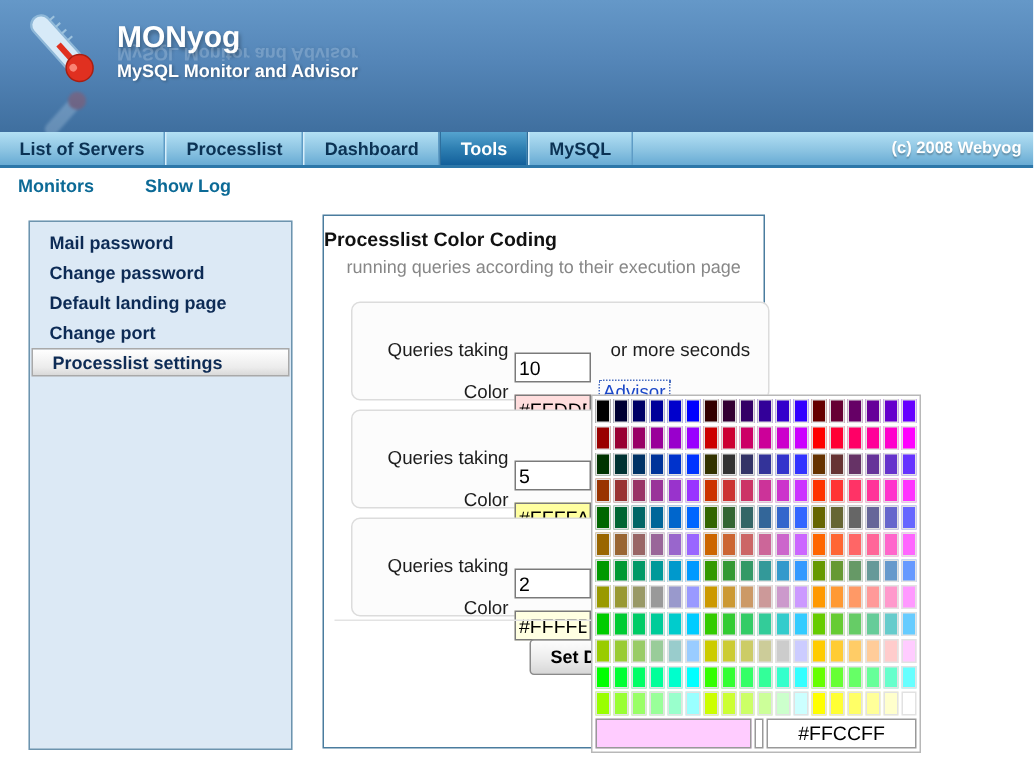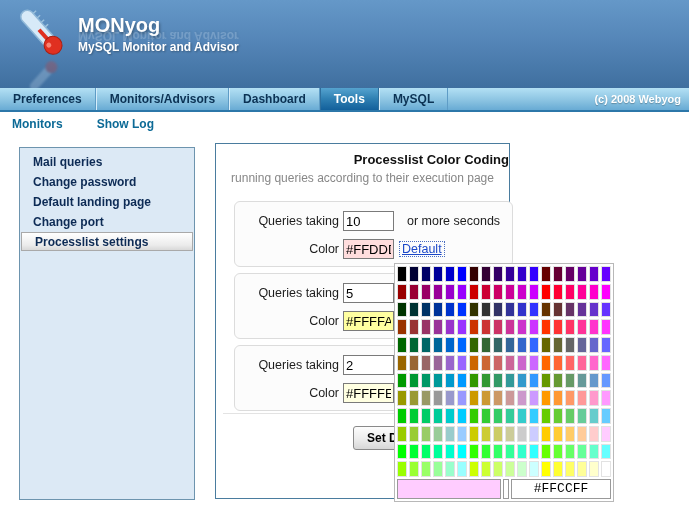--- a/index.html
+++ b/index.html
@@ -46,51 +46,51 @@
   .sidebar{position:absolute;left:19px;top:147px;width:176px;height:353px;
        background:#dce9f5;border:1px solid #6d94ae;padding-top:4px;}
   .side-item{height:20px;line-height:20px;padding-left:13px;font-size:12px;
        font-weight:bold;color:#0d2b55;cursor:pointer;white-space:nowrap;}
   .side-item.selected{background:linear-gradient(180deg,#ffffff 0%,#ececec 70%,#d9d9d9 100%);
        border:1px solid #a9a9a9;height:19px;line-height:18px;margin:0 1px;}
 
   
   .panel{position:absolute;left:215px;top:143px;width:295px;height:356px;
        background:#fff;border:1px solid #4a7c9e;}
-  .panel-title{margin-top:8px;text-align:right;font-size:13px;font-weight:bold;color:#111;}
+  .panel-title{margin-top:8px;text-align:left;font-size:13px;font-weight:bold;color:#111;}
   .panel-desc{text-align:center;font-size:12px;color:#878787;line-height:17px;margin-top:3px;}
   .group{position:absolute;left:18px;width:279px;height:66px;background:#fcfcfc;
        border:1px solid #dcdcdc;border-radius:6px;}
   .g1{top:57px;} .g2{top:129px;} .g3{top:201px;}
   .grow{position:absolute;left:0;width:100%;display:flex;align-items:center;}
   .r1{top:9px;} .r2{top:37px;}
   .glabel{width:104px;text-align:right;font-size:12.5px;color:#1d1d1d;flex:none;}
   .ginput{width:51px;height:20px;border:1px solid #7a7a7a;font-size:13px;
        padding:1px 2px;margin-left:4px;font-family:"Liberation Sans",sans-serif;
-       color:#000;flex:none;border-radius:0;}
+       color:#000;flex:none;border-radius:0;margin-top:24px;}
   .gsuffix{font-size:12.5px;color:#1d1d1d;margin-left:13px;}
   .change-link{font-size:12.5px;color:#1a47c8;text-decoration:underline;
        border:1px dotted #4a6ec0;padding:0 2px;margin-left:5px;cursor:pointer;}
   .divider{position:absolute;left:7px;top:269px;width:286px;height:1px;background:#e3e3e3;}
   .set-btn{position:absolute;left:137px;top:282px;height:24px;padding:0 13px;
        background:linear-gradient(180deg,#fdfdfd 0%,#ececec 55%,#d7d7d7 100%);
        border:1px solid #8a8a8a;border-radius:3px;font-size:12px;font-weight:bold;
        color:#000;font-family:"Liberation Sans",sans-serif;cursor:pointer;white-space:nowrap;}
 
   
   .picker{position:absolute;left:394px;top:263px;width:220px;height:239px;
        background:#fff;border:1px solid #b8b8b8;z-index:10;padding:2px;}
   .pal-grid{display:grid;grid-template-columns:repeat(18,1fr);
        grid-template-rows:repeat(12,1fr);gap:2px;width:100%;height:211px;}
   .swatch{border:1px solid #e2e2e2;cursor:pointer;}
   .preview-bar{display:flex;gap:2px;margin-top:2px;height:20px;}
   .preview-swatch{flex:0 0 104px;border:1px solid #999;}
   .preview-spacer{flex:0 0 6px;border:1px solid #999;background:#fff;}
   .preview-hex{flex:1;border:1px solid #999;background:#fff;text-align:center;
-       line-height:18px;font-size:13px;color:#000;font-family:Liberation Mono, monospace;}
+       line-height:18px;font-size:13px;color:#000;}
 </style>
 </head>
 <body>
 
 <div id="canvas">
 
   <div class="header">
     <svg class="logo" viewBox="0 0 68 60">
       <g transform="rotate(-42 30 34)">
         <rect x="24" y="2" width="13" height="44" rx="6.5" fill="#d7eaf8" stroke="#8fb8d8" stroke-width="1.5"></rect>
@@ -113,36 +113,36 @@
       <div class="app-name">MONyog</div>
       <div class="tagline">MySQL Monitor and Advisor</div>
     </div>
     <div class="title-reflect">
       <div class="tagline">MySQL Monitor and Advisor</div>
     </div>
   </div>
 
   <div class="nav">
     <div style="display:flex">
-        <div class="nav-tab">Preferences</div>
-        <div class="nav-tab">Monitors/Advisors</div>
+        <div class="nav-tab">List of Servers</div>
+        <div class="nav-tab">Processlist</div>
         <div class="nav-tab">Dashboard</div>
         <div class="nav-tab active">Tools</div>
         <div class="nav-tab">MySQL</div>
       </div>
     <div class="nav-copyright">(c) 2008 Webyog</div>
   </div>
 
   <div class="subnav">
       <div class="subnav-tab">Monitors</div>
       <div class="subnav-tab">Show Log</div>
     </div>
 
   <div class="sidebar">
-      <div class="side-item">Mail queries</div>
+      <div class="side-item">Mail password</div>
       <div class="side-item">Change password</div>
       <div class="side-item">Default landing page</div>
       <div class="side-item">Change port</div>
       <div class="side-item selected">Processlist settings</div>
     </div>
 
   <div class="panel">
     <div class="panel-title">Processlist Color Coding</div>
     <div class="panel-desc">
       <div>running queries according to their execution page</div>
@@ -150,21 +150,21 @@
 
     <div class="group g1">
       <div class="grow r1">
         <span class="glabel">Queries taking</span>
         <input class="ginput" value="10" style="">
         <span class="gsuffix">or more seconds</span>
       </div>
       <div class="grow r2">
         <span class="glabel">Color</span>
         <input class="ginput" value="#FFDDDD" style="background: rgb(255, 221, 221);">
-        <span class="change-link">Default</span>
+        <span class="change-link">Advisor</span>
       </div>
     </div>
 
     <div class="group g2">
       <div class="grow r1">
         <span class="glabel">Queries taking</span>
         <input class="ginput" value="5" style="">
       </div>
       <div class="grow r2">
         <span class="glabel">Color</span>

